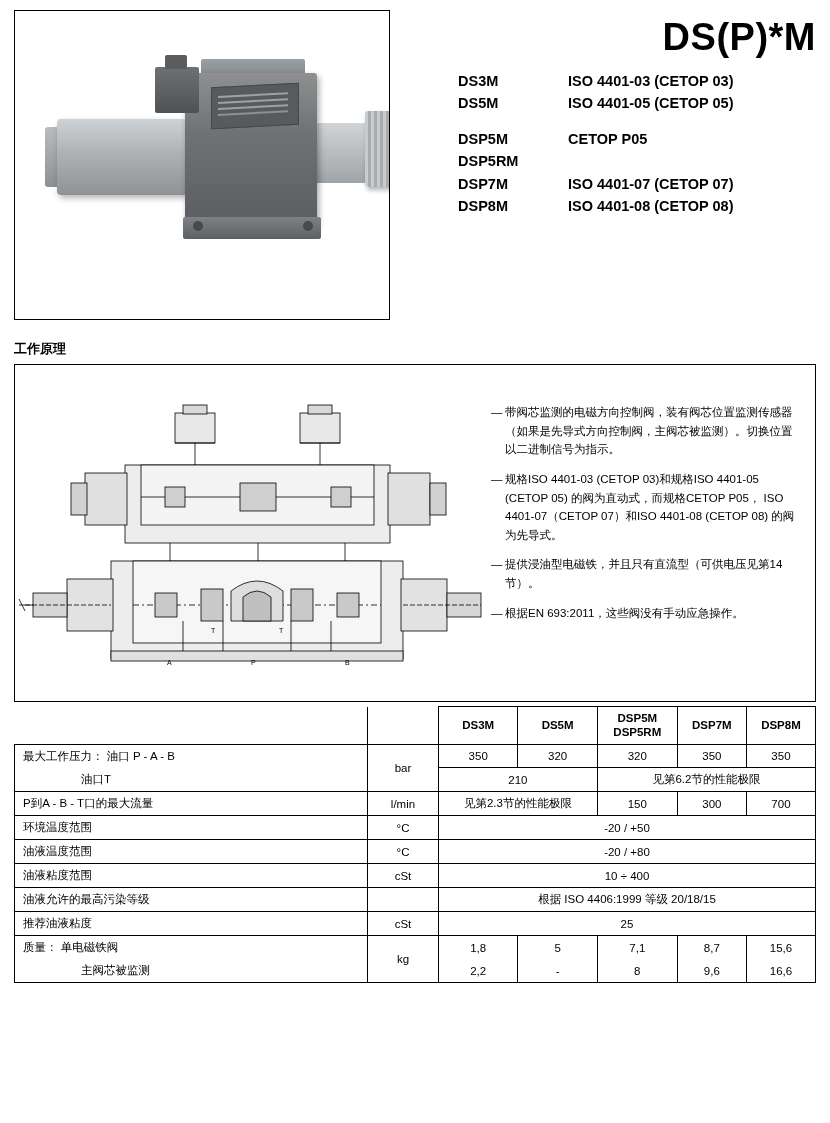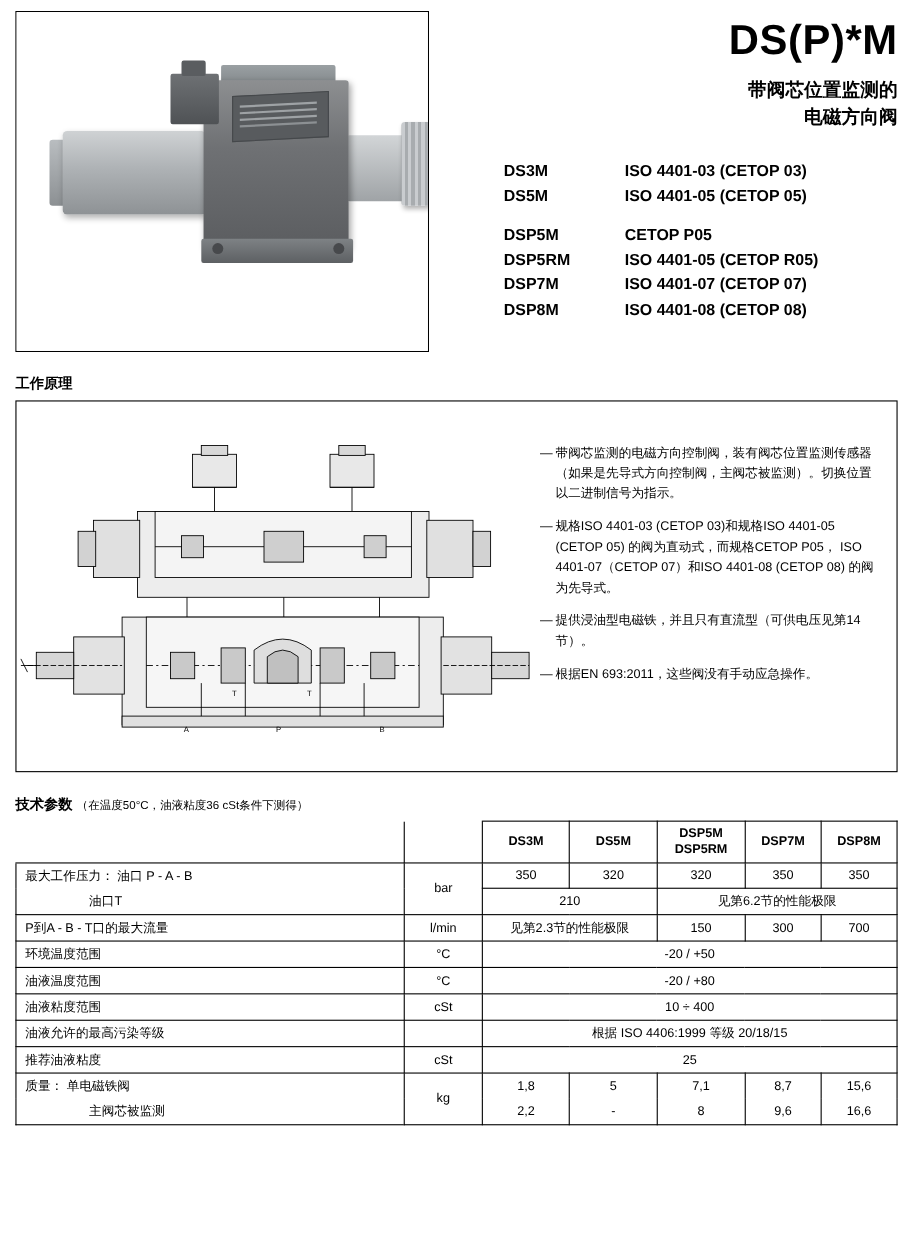--- a/index.html
+++ b/index.html
@@ -292,24 +292,20 @@
         <div class="sensor-top"></div>
         <div class="label-plate"></div>
         <div class="base-plate"></div>
         <div class="bolt" style="left:178px;top:210px;"></div>
         <div class="bolt" style="left:288px;top:210px;"></div>
       </div>
     </div>
 
     <div class="title-col">
       <div class="main-title">DS(P)*M</div>
-      <div class="subtitle">
-        <div>带阀芯位置监测的</div>
-        <div>电磁方向阀</div>
-      </div>
 
       <div class="model-table">
         <div class="model-row">
           <div class="code">DS3M</div>
           <div class="std">
             <span>ISO 4401-03</span>
             <span class="paren">(CETOP 03)</span>
           </div>
         </div>
         <div class="model-row">
@@ -324,24 +320,20 @@
 
         <div class="model-row">
           <div class="code">DSP5M</div>
           <div class="std">
             <span>CETOP P05</span>
             <span class="paren"></span>
           </div>
         </div>
         <div class="model-row">
           <div class="code">DSP5RM</div>
-          <div class="std">
-            <span>ISO 4401-05</span>
-            <span class="paren">(CETOP R05)</span>
-          </div>
         </div>
         <div class="model-row">
           <div class="code">DSP7M</div>
           <div class="std">
             <span>ISO 4401-07</span>
             <span class="paren">(CETOP 07)</span>
           </div>
         </div>
         <div class="model-row">
           <div class="code">DSP8M</div>
@@ -442,24 +434,20 @@
         <div class="dash">—</div>
         <div class="txt">提供浸油型电磁铁，并且只有直流型（可供电压见第14节）。</div>
       </div>
       <div class="bullet">
         <div class="dash">—</div>
         <div class="txt">根据EN 693:2011，这些阀没有手动应急操作。</div>
       </div>
     </div>
   </div>
 
-  <div class="section-h">
-    <span>技术参数</span>
-    <span class="note">（在温度50°C，油液粘度36 cSt条件下测得）</span>
-  </div>
 
   <div class="tbl-wrap">
     <table class="tech">
       <tbody>
           <tr>
         <td class="hdr-blank" style="border-right:1px solid #000;border-bottom:1px solid #000;"></td>
         <td class="hdr-blank unit" style="border-right:1px solid #000;border-bottom:1px solid #000;"></td>
         <th class="colhead">DS3M</th>
         <th class="colhead">DS5M</th>
         <th class="colhead two-line">

